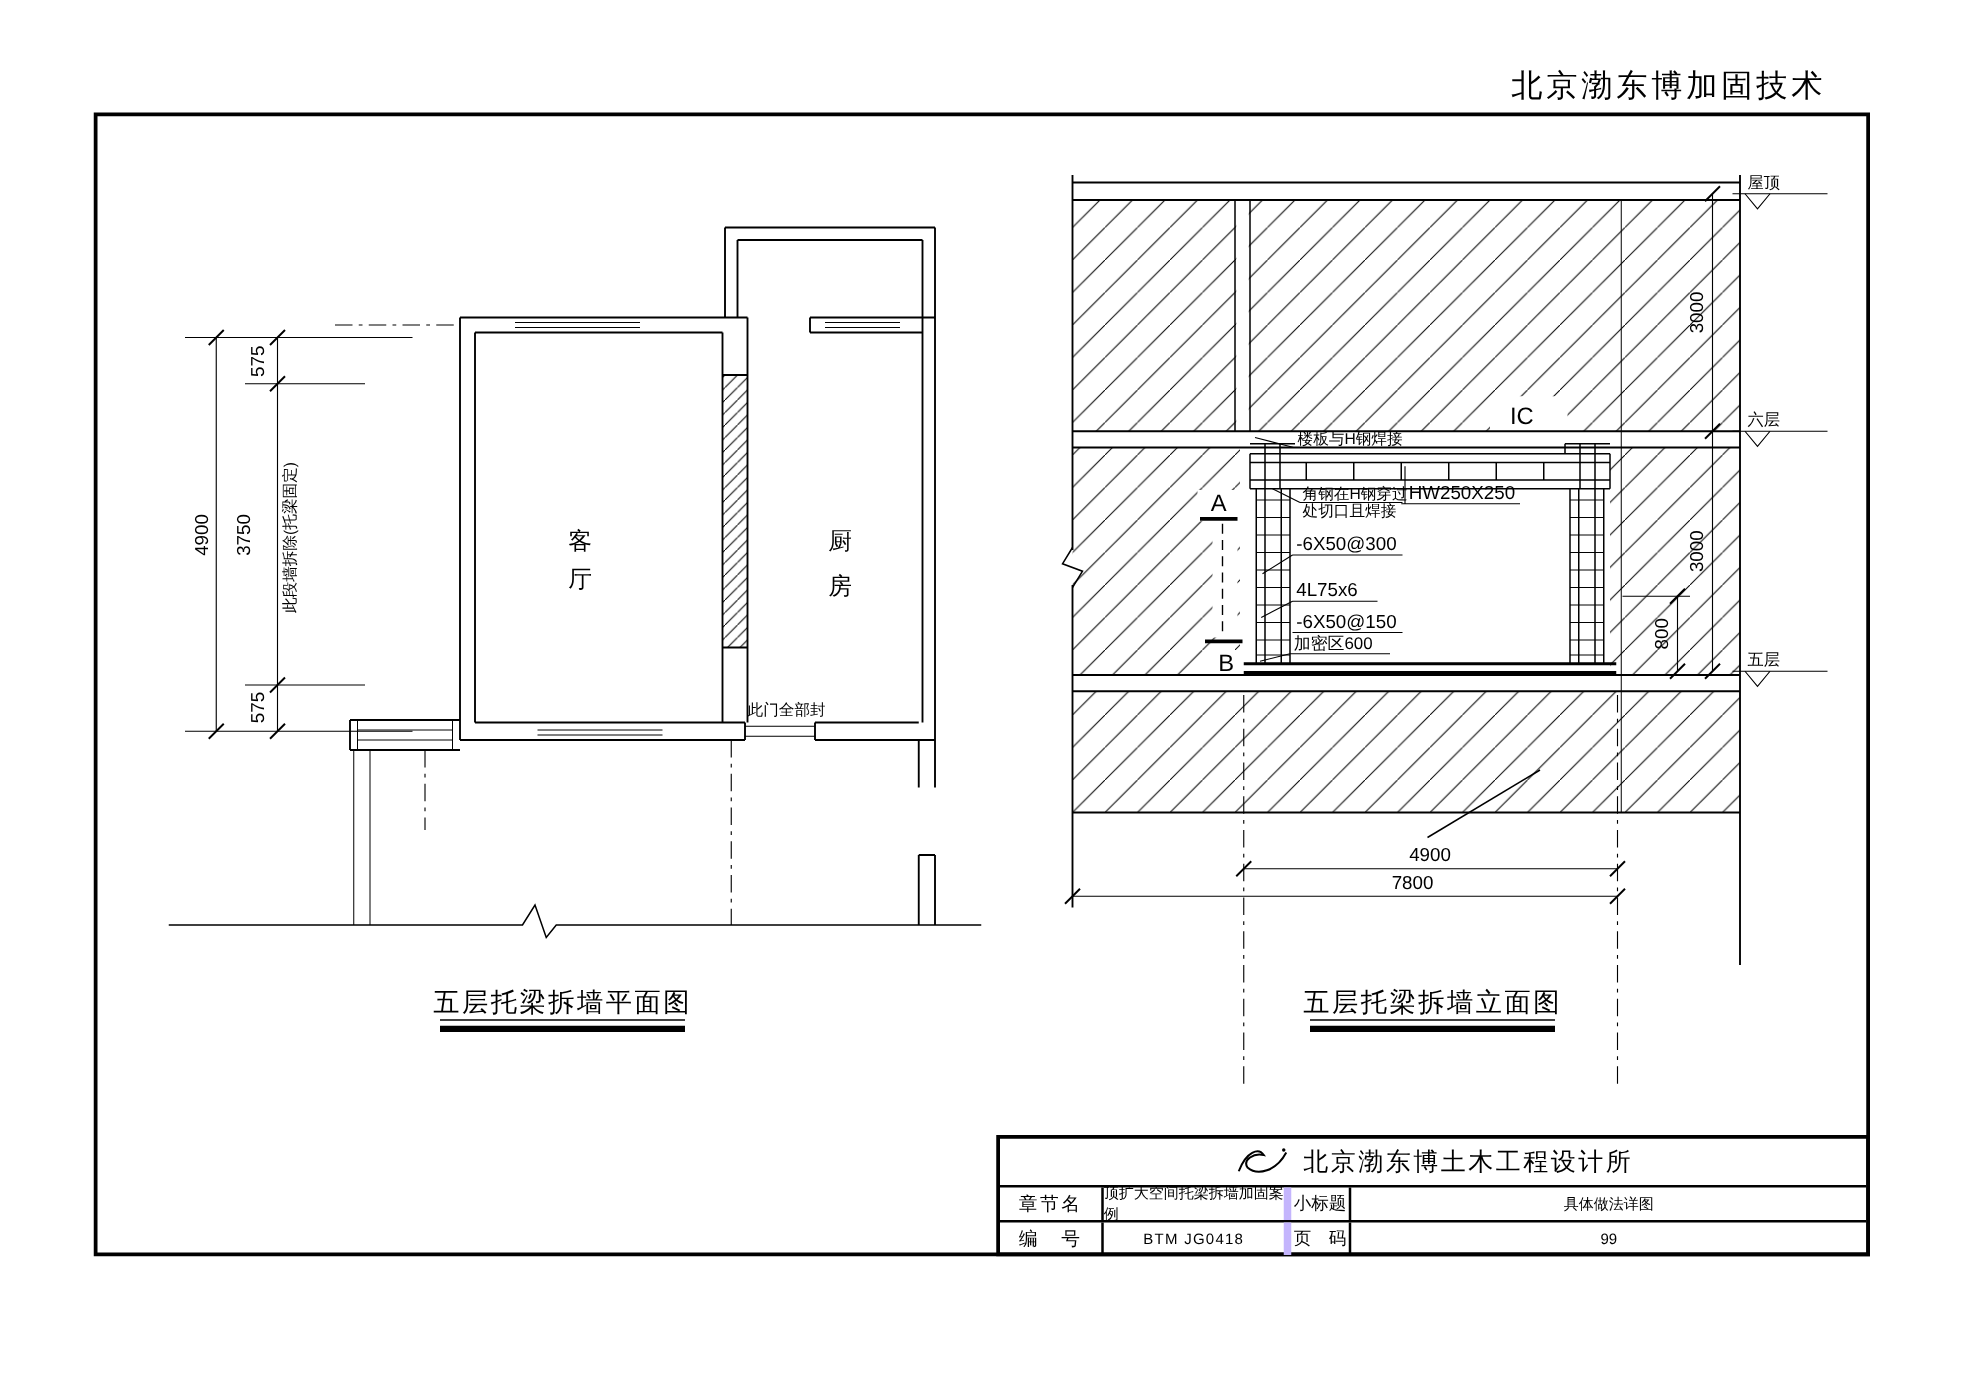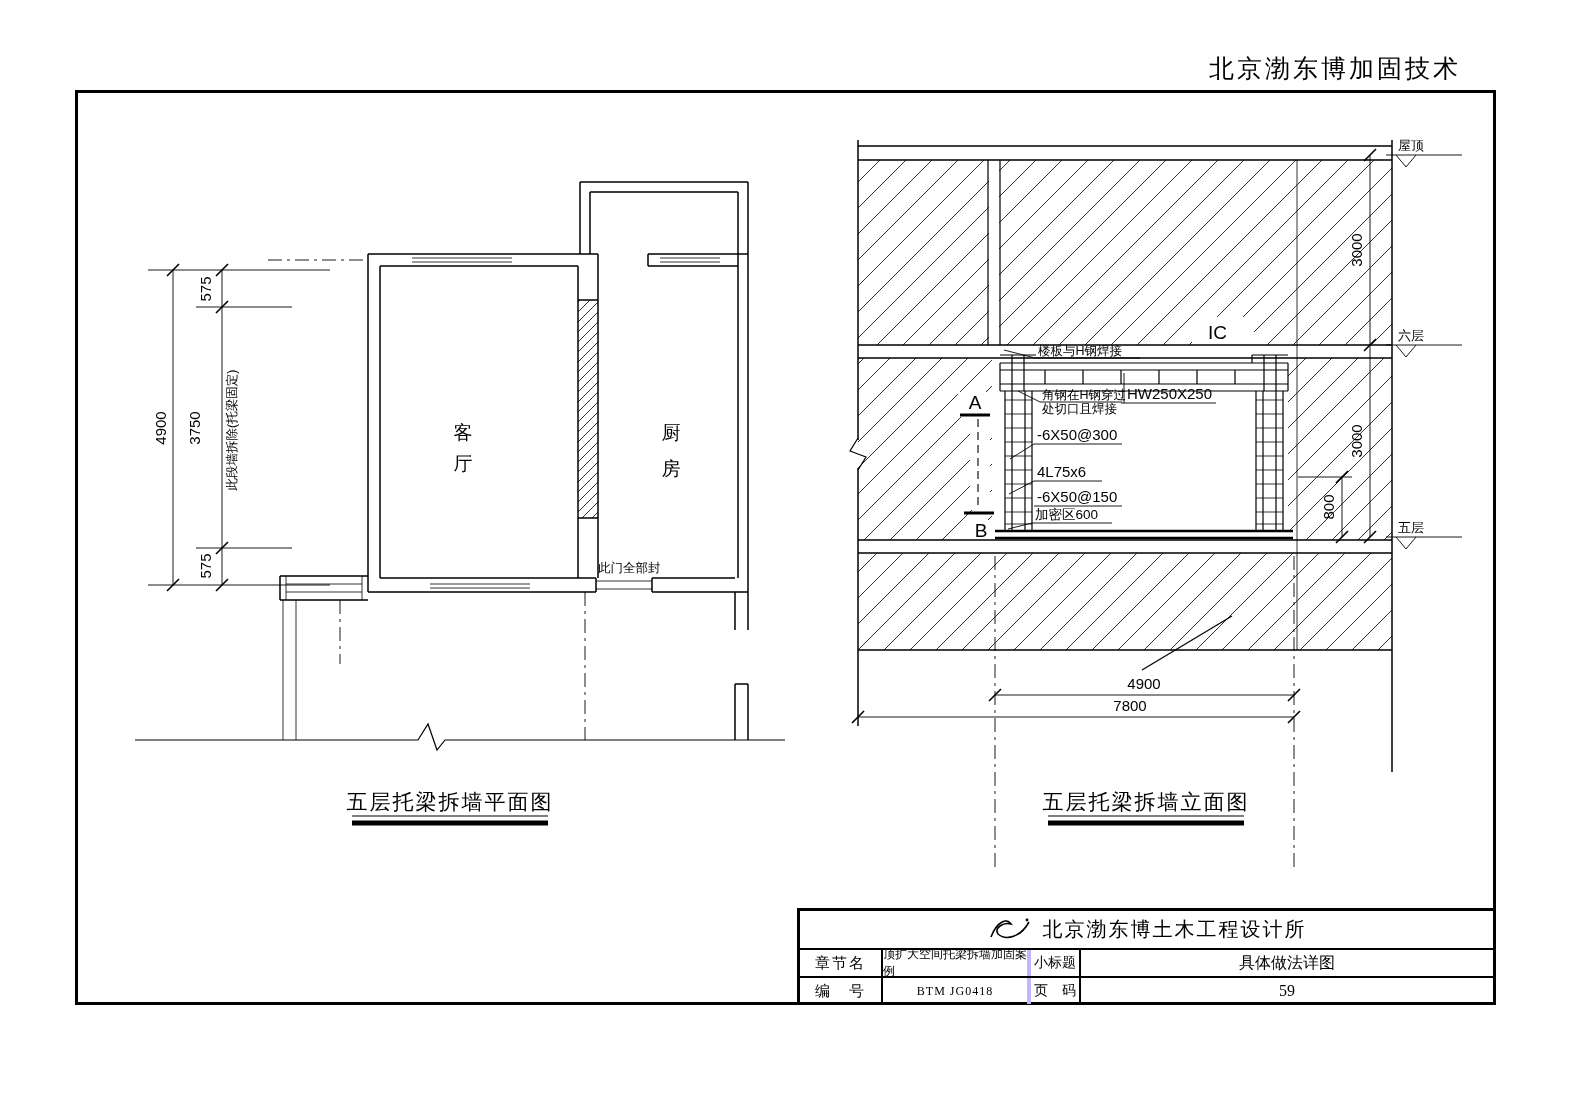--- a/index.html
+++ b/index.html
@@ -26,26 +26,26 @@
   .hv{stroke:#000;stroke-width:3;}
   .ul5{stroke:#000;stroke-width:5;}
   
   .tb{position:absolute;left:797px;top:908px;width:699px;height:97px;
       border:3px solid #000;box-sizing:border-box;}
   .tb-r1{position:absolute;left:0;top:0;width:100%;height:37px;display:flex;
          align-items:center;justify-content:center;gap:10px;border-radius:14px;}
   .tb-r1 .cmp{font-size:20px;letter-spacing:2px;}
   .tb-row{position:absolute;left:0;width:100%;display:flex;border-top:2px solid #000;box-sizing:border-box;}
   .tb-r2{top:37px;height:28px;}
-  .tb-r3{top:65px;height:28px;font-family:Liberation Serif, serif;}
+  .tb-r3{top:65px;height:28px;}
   .c{display:flex;align-items:center;justify-content:center;box-sizing:border-box;height:100%;}
   .c1{width:81px;font-size:15px;letter-spacing:2px;text-align:center;}
   .c2{width:146px;border-left:2px solid #000;font-size:12px;}
-  .c3{width:52px;border-left:4px solid #c4b5fd;font-size:14px;}
-  .c4{flex:1;border-left:2px solid #000;font-size:16px;}
+  .c3{width:52px;border-left:6px solid #c4b5fd;font-size:14px;}
+  .c4{flex:1;border-left:2px solid #000;font-size:12px;}
   .c2b{font-size:12px;letter-spacing:1px;}
 </style>
 </head>
 <body>
 
 <div class="page">
 
   <div class="hdr">北京渤东博加固技术</div>
   <div class="border"></div>
 
@@ -225,17 +225,17 @@
     <div class="tb-row tb-r2">
       <div class="c c1">章节名</div>
       <div class="c c2">顶扩大空间托梁拆墙加固案例</div>
       <div class="c c3">小标题</div>
       <div class="c c4">具体做法详图</div>
     </div>
     <div class="tb-row tb-r3">
       <div class="c c1">编　号</div>
       <div class="c c2 c2b">BTM JG0418</div>
       <div class="c c3">页　码</div>
-      <div class="c c4">59</div>
+      <div class="c c4">99</div>
     </div>
   </div>
 
 </div>
 
 </body></html>

